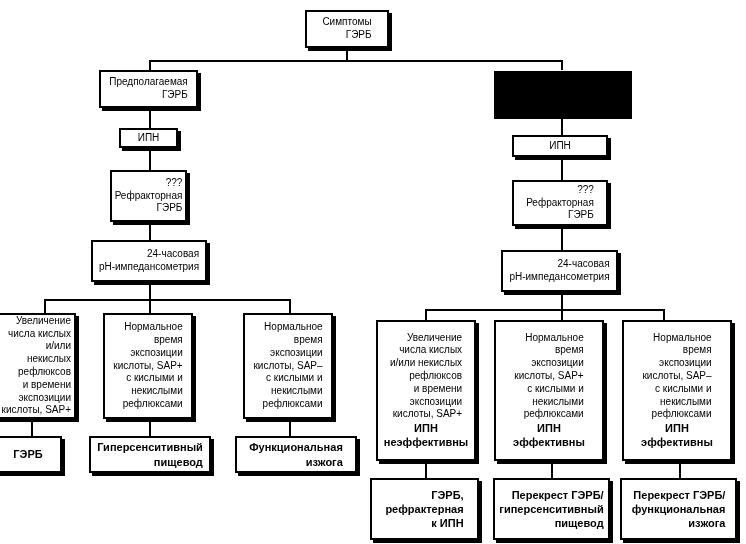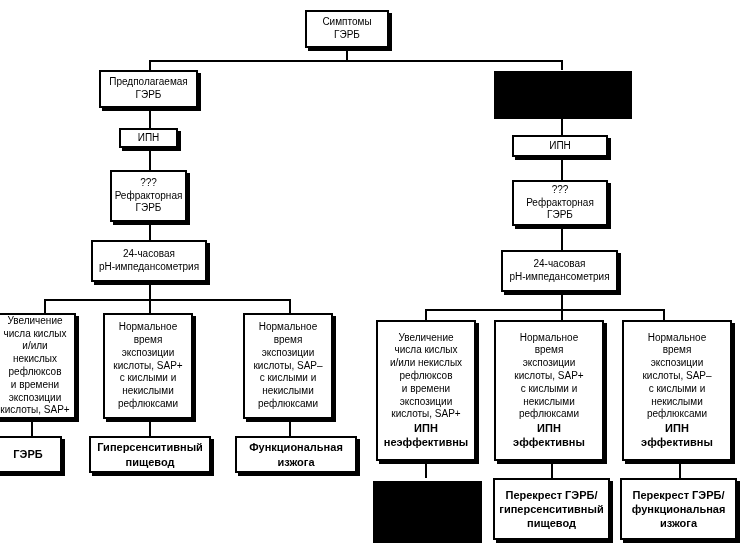--- a/index.html
+++ b/index.html
@@ -26,20 +26,21 @@
     text-align: center;
     color: #000000;
     font-size: 10px;
     line-height: 1.28;
     padding: 2px 3px;
     z-index: 3;
   }
   .node .txt {
     display: block;
     white-space: pre-line;
+    text-align: right;
   }
   .node.bold {
     font-weight: bold;
     font-size: 11px;
   }
   .node.mix .txt {
     white-space: pre-line;
   }
   .node.mix .bld {
     font-weight: bold;
@@ -235,20 +236,25 @@
 время
 экспозиции
 кислоты, SAP–
 с кислыми и
 некислыми
 рефлюксами</span>
     <span class="bld">ИПН
 эффективны</span>
   </div>
 
+  <div class="node bold" style="left:370px; top:478px; width:109px; height:62px;">
+    <span class="txt">ГЭРБ,
+рефрактерная
+к ИПН</span>
+  </div>
 
   <div class="node bold" style="left:493px; top:478px; width:117px; height:62px;">
     <span class="txt">Перекрест ГЭРБ/
 гиперсенситивный
 пищевод</span>
   </div>
 
   <div class="node bold" style="left:620px; top:478px; width:117px; height:62px;">
     <span class="txt">Перекрест ГЭРБ/
 функциональная

